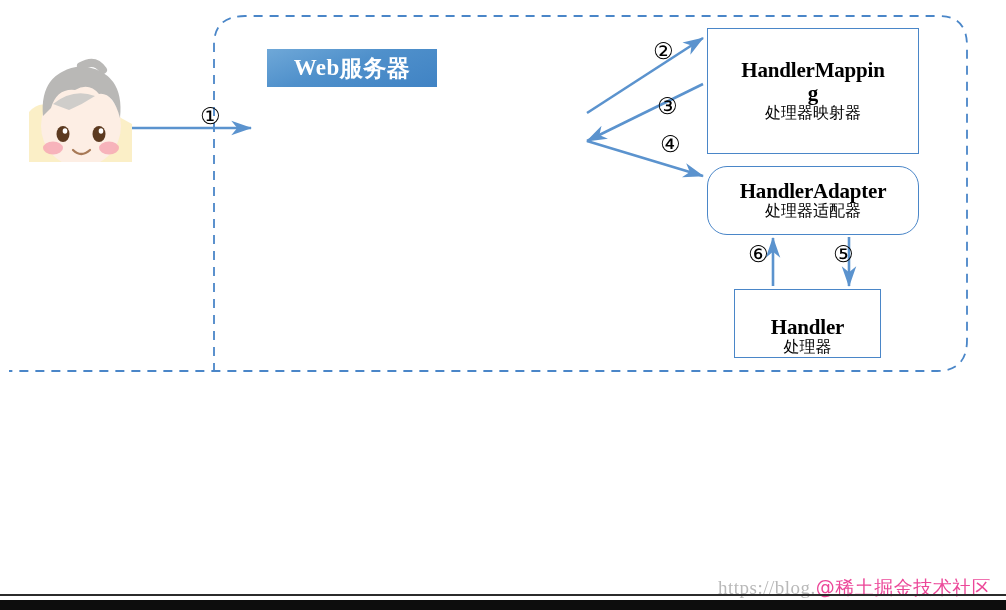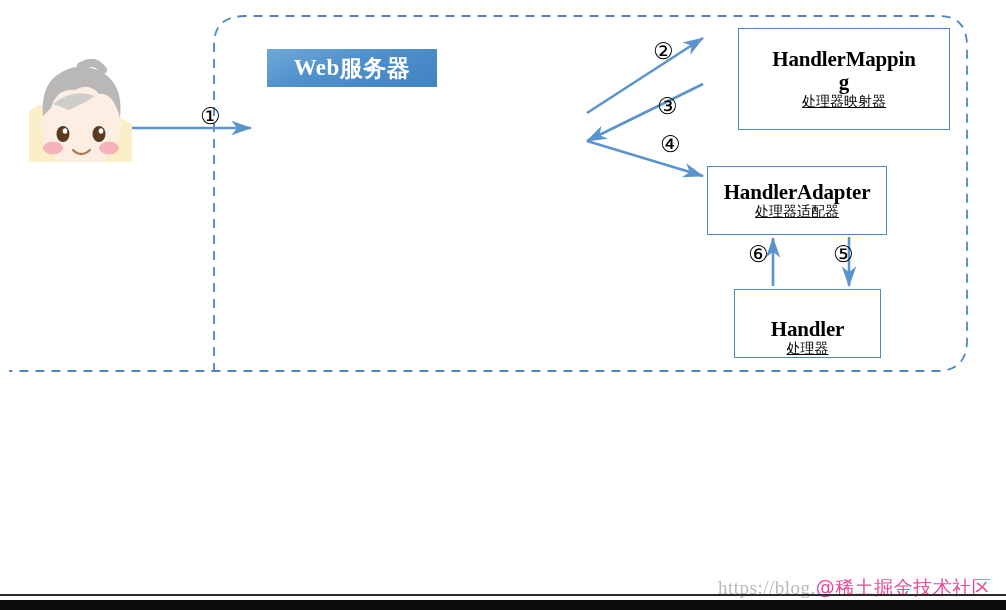--- a/index.html
+++ b/index.html
@@ -31,29 +31,28 @@
   }
   .node-en{
     font-family:"Liberation Serif", serif;
     font-weight:bold;
     font-size:21px;
     line-height:1.06;
     letter-spacing:-0.2px;
   }
   .node-cn{
     font-family:"DejaVu Sans", sans-serif;
-    font-size:14px;
+    font-size:16px;
     line-height:1.18;
     font-weight:400;
-    text-decoration:underline;
   }
 
   #box-dispatcher{left:246px;top:101px;width:329px;height:76px;}
-  #box-mapping{left:698px;top:28px;width:212px;height:102px;margin-left:31px;}
-  #box-adapter{left:698px;top:166px;width:180px;height:69px;}
+  #box-mapping{left:698px;top:28px;width:212px;height:126px;}
+  #box-adapter{left:698px;top:166px;width:212px;height:69px;border-radius:20px;}
   #box-handler{left:725px;top:289px;width:147px;height:69px;justify-content:flex-end;}
 
   #webserver-banner{
     position:absolute;left:258px;top:49px;width:170px;height:38px;
     background:linear-gradient(160deg,#6fa8d8 0%,#4f90cb 45%,#4083c4 100%);
     color:#ffffff;
     font-family:"Liberation Serif", serif;
     font-weight:bold;font-size:23px;
     display:flex;align-items:center;justify-content:center;
     letter-spacing:0.5px;

